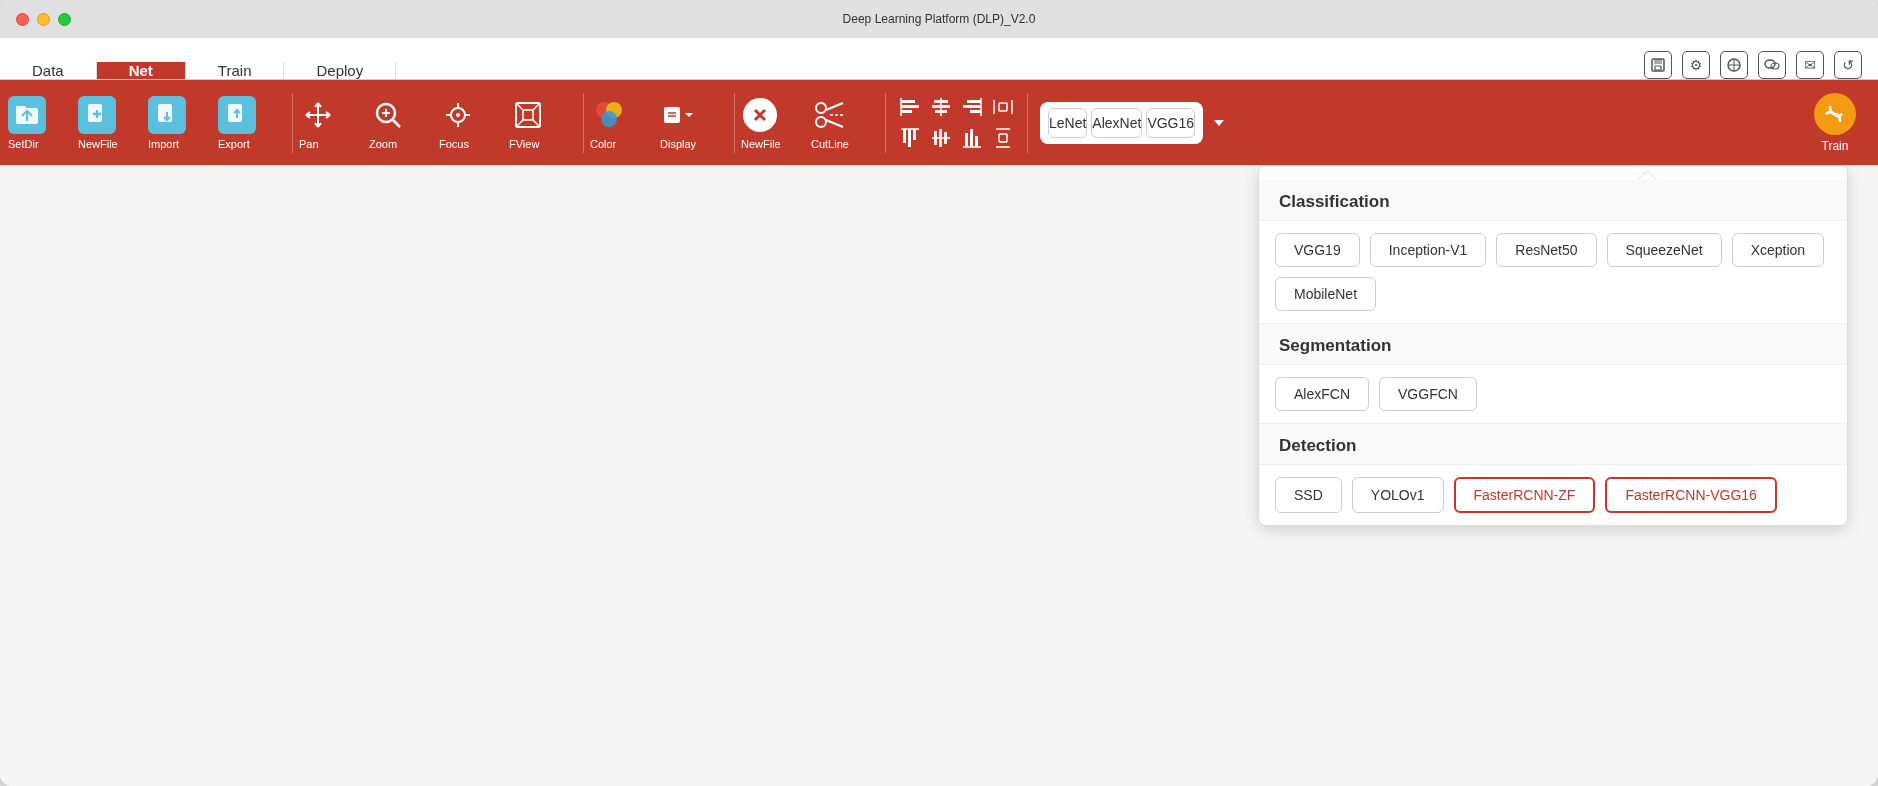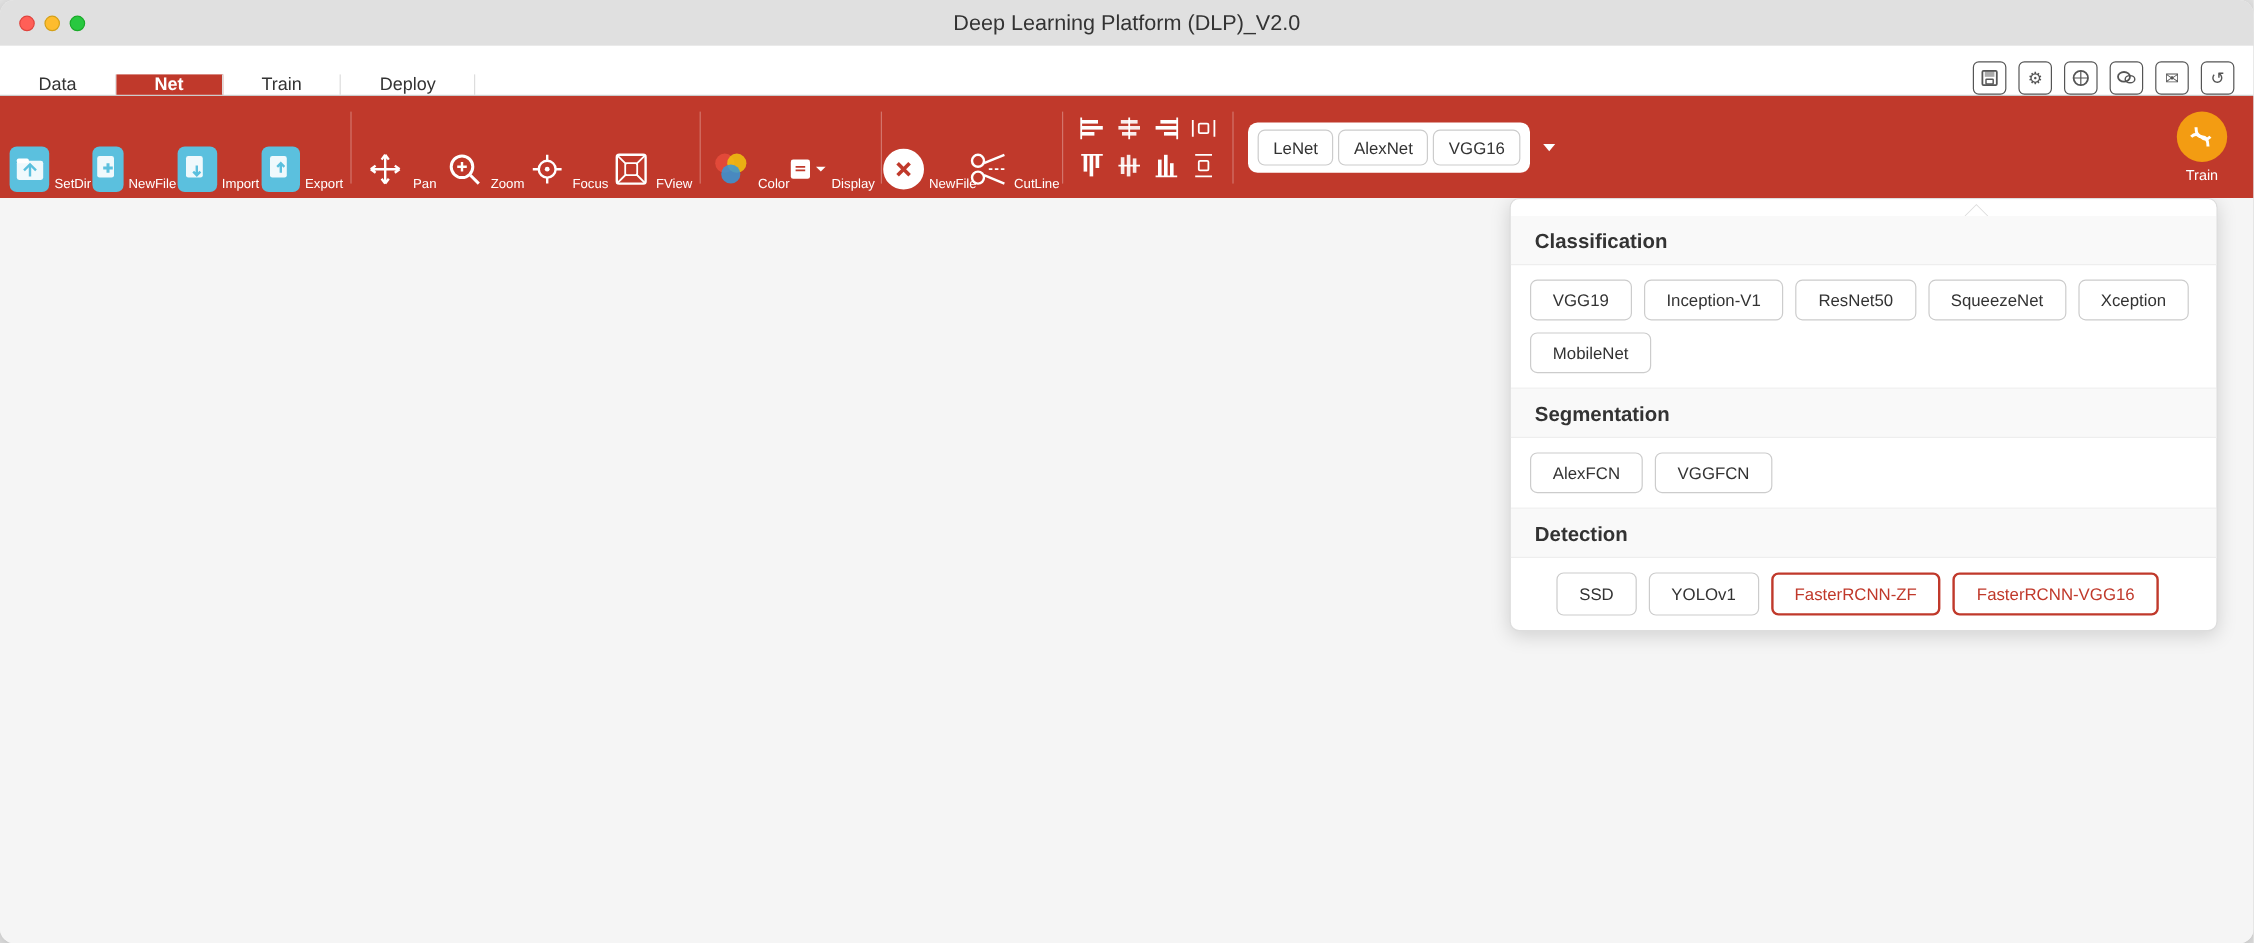--- a/index.html
+++ b/index.html
@@ -41,21 +41,21 @@
       border-radius: 50%;
       cursor: pointer;
     }
     .tl-close { background: #ff5f57; border: 1px solid #e0443e; }
     .tl-minimize { background: #febc2e; border: 1px solid #d4a017; }
     .tl-maximize { background: #28c840; border: 1px solid #1aab29; }
     .titlebar-title {
       position: absolute;
       left: 50%;
       transform: translateX(-50%);
-      font-size: 18px;
+      font-size: 12px;
       color: #333;
       font-weight: 500;
     }
     
     .tabbar {
       height: 42px;
       background: #fff;
       display: flex;
       align-items: flex-end;
       border-bottom: 1px solid #ccc;
@@ -99,22 +99,22 @@
       height: 85px;
       background: #c0392b;
       display: flex;
       align-items: center;
       padding: 0 8px;
       gap: 2px;
       flex-shrink: 0;
     }
     .toolbar-btn {
       display: flex;
-      flex-direction: row;
-      align-items: flex-end;
+      flex-direction: column;
+      align-items: flex-start;
       justify-content: center;
       width: 68px;
       height: 75px;
       cursor: pointer;
       border-radius: 6px;
       color: #fff;
       font-size: 11px;
       gap: 4px;
     }
     .toolbar-btn .icon-area {
@@ -195,21 +195,21 @@
     
     .net-buttons {
       display: flex;
       gap: 4px;
       background: #fff;
       border-radius: 8px;
       padding: 6px 8px;
       margin: 0 6px;
     }
     .net-btn {
-      padding: 6px 12px;
+      padding: 6px 0;
       border: 1.5px solid #ccc;
       border-radius: 6px;
       background: #fff;
       font-size: 14px;
       color: #333;
       cursor: pointer;
     }
     
     .train-toolbar-btn {
       display: flex;
@@ -605,21 +605,21 @@
         <button class="model-btn">MobileNet</button>
       </div>
 
       <div class="section-header">Segmentation</div>
       <div class="section-content">
         <button class="model-btn">AlexFCN</button>
         <button class="model-btn">VGGFCN</button>
       </div>
 
       <div class="section-header">Detection</div>
-      <div class="section-content" style="border-bottom:none;margin-left:22px;">
+      <div class="section-content" style="border-bottom:none;">
         <button class="model-btn">SSD</button>
         <button class="model-btn">YOLOv1</button>
         <button class="model-btn selected">FasterRCNN-ZF</button>
         <button class="model-btn selected">FasterRCNN-VGG16</button>
       </div>
     </div>
   </div>
 </div>
 
 </body></html>

